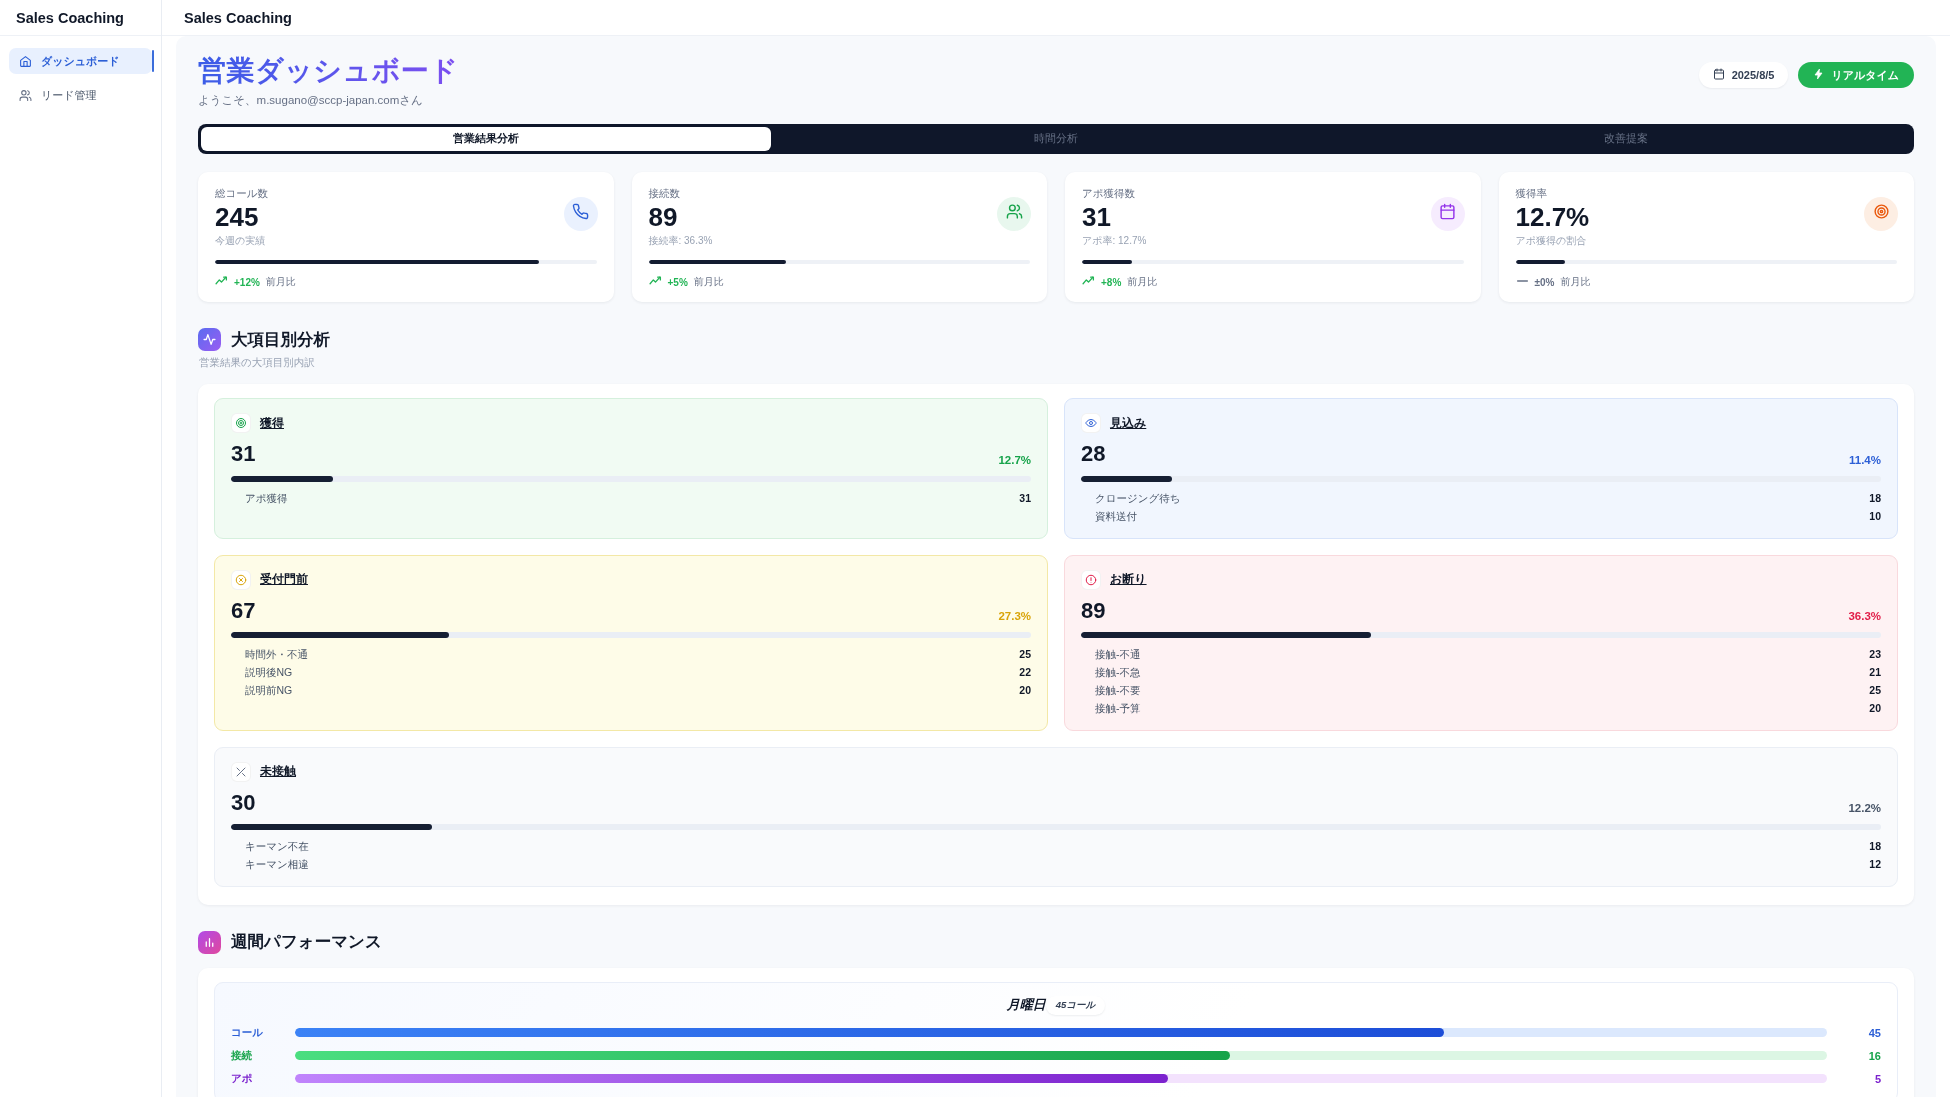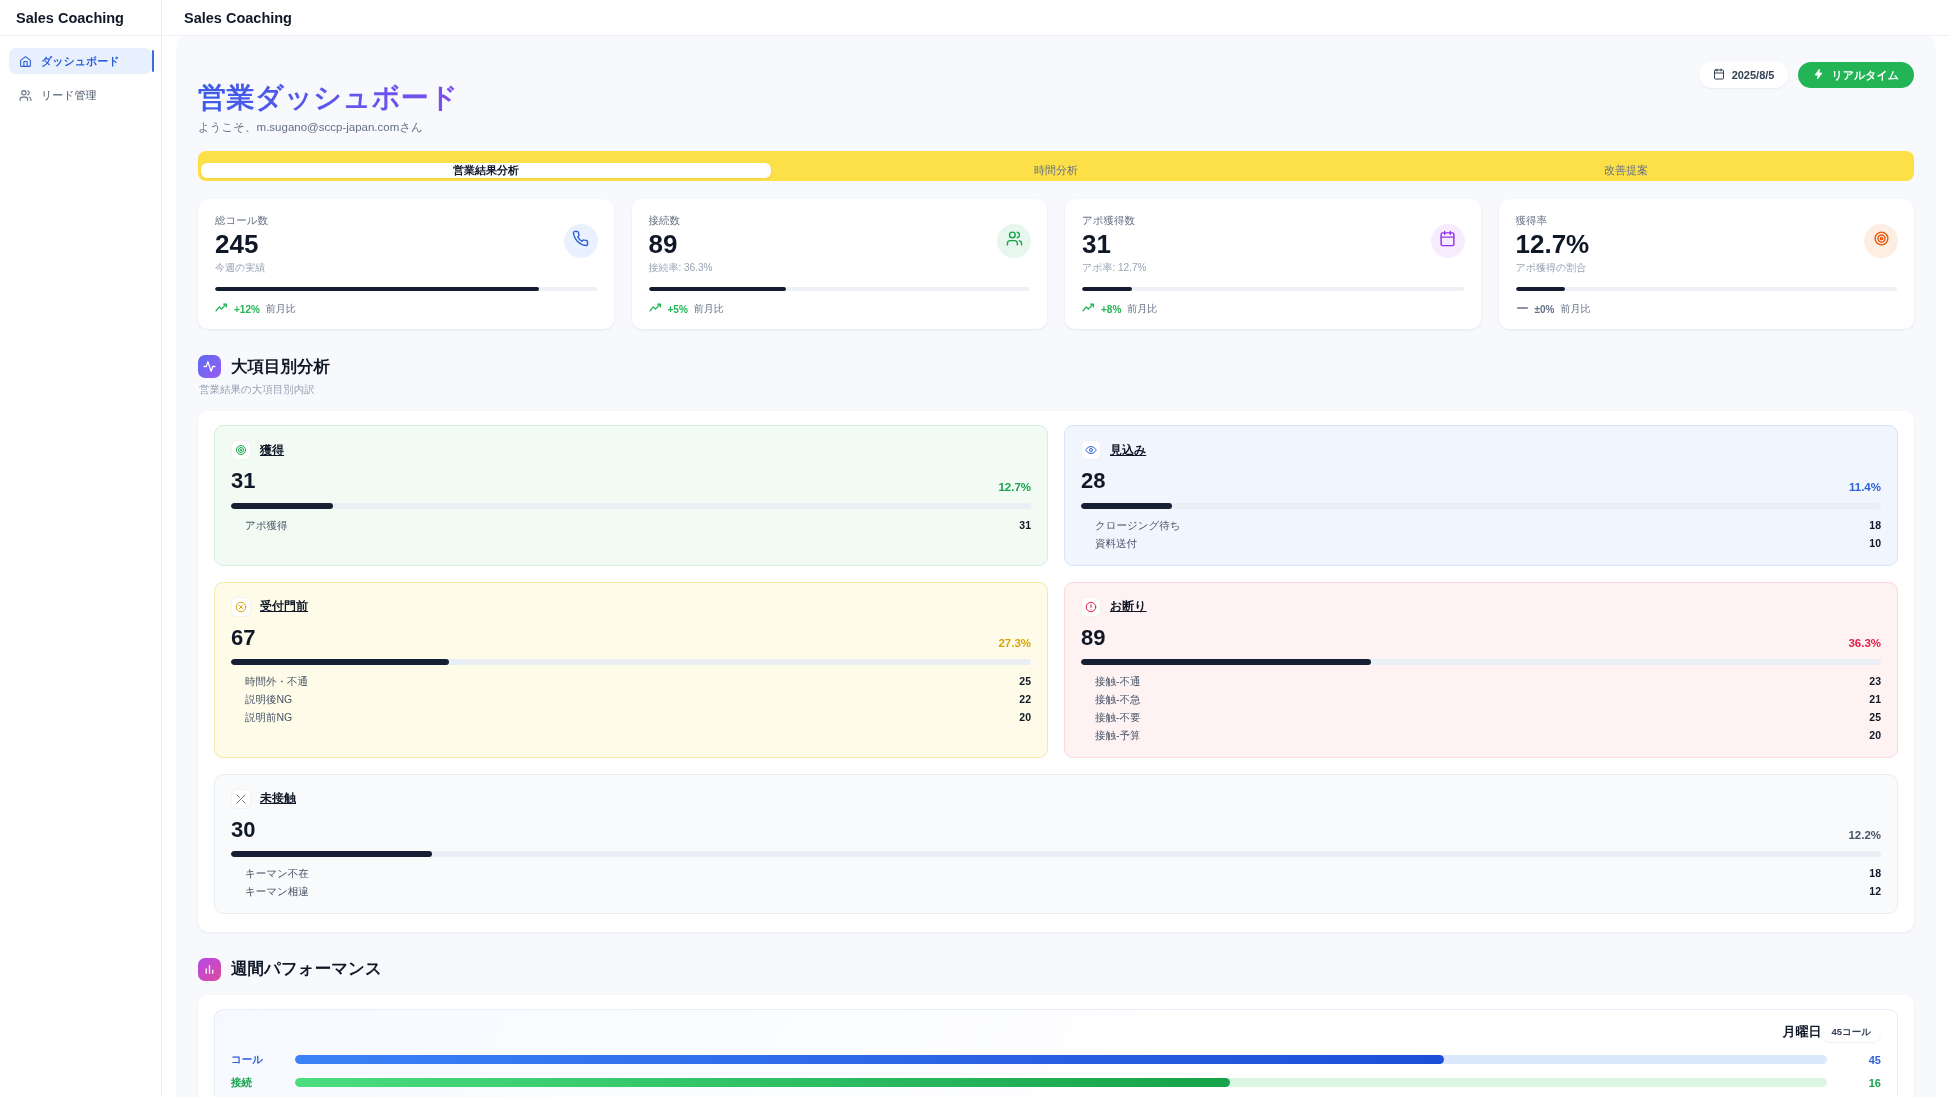--- a/index.html
+++ b/index.html
@@ -50,41 +50,40 @@
     margin: 0 14px; background: #f7f9fc; border-radius: 10px;
     padding: 18px 22px 0 22px; min-height: 1061px;
   }
 
   .page-head { display: flex; align-items: flex-start; justify-content: space-between; }
   .page-title {
     font-size: 28px; font-weight: 800; letter-spacing: .5px;
     background: linear-gradient(90deg,#3b5de7 0%, #7c4ff0 100%);
     -webkit-background-clip: text; background-clip: text; color: transparent;
     line-height: 1.2;
-    margin-top: 27px;
   }
   .page-sub { font-size: 11.5px; color: #667085; margin-top: 5px; }
   .head-actions { display: flex; align-items: center; gap: 10px; margin-top: 8px; }
   .pill-date {
     display: flex; align-items: center; gap: 7px;
     background: #ffffff; border-radius: 16px; height: 26px; padding: 0 14px;
     font-size: 11px; color: #344054; font-weight: 600;
     box-shadow: 0 1px 2px rgba(16,24,40,.06);
   }
   .pill-live {
     display: flex; align-items: center; gap: 6px;
     background: #22b455; border-radius: 16px; height: 26px; padding: 12px 15px;
     font-size: 11px; color: #ffffff; font-weight: 700; cursor: pointer;
   }
   .pill-live svg, .pill-date svg { width: 12px; height: 12px; }
 
   
   .tabs {
-    margin-top: 16px; display: flex; background: #fde047; border-radius: 8px;
-    padding: 3px; height: 30px; align-items: flex-end;
+    margin-top: 16px; display: flex; background: #0f172a; border-radius: 8px;
+    padding: 3px; height: 30px;
   }
   .tab {
     flex: 1; display: flex; align-items: center; justify-content: center;
     font-size: 11px; color: #667085; border-radius: 6px; cursor: pointer; font-weight: 500;
   }
   .tab.active { background: #ffffff; color: #101828; font-weight: 700; box-shadow: 0 1px 2px rgba(16,24,40,.08); }
 
   
   .stats { display: flex; gap: 18px; margin-top: 18px; }
   .stat-card {
@@ -133,21 +132,21 @@
   .cat-bar > i { display: block; height: 100%; background: #161f33; border-radius: 4px; }
   .cat-items { margin-top: 10px; display: flex; flex-direction: column; gap: 4px; }
   .cat-item { display: flex; justify-content: space-between; font-size: 10.5px; color: #475467; margin-left: 14px; }
   .cat-item .v { color: #101828; font-weight: 600; }
 
   
   .week-card {
     background: linear-gradient(120deg,#f6f9ff 0%, #ffffff 60%);
     border: 1px solid #e9eef8; border-radius: 9px; padding: 13px 16px 15px 16px;
   }
-  .week-head { display: flex; align-items: center; justify-content: flex-end; }
+  .week-head { display: flex; align-items: center; justify-content: center; font-style: italic; }
   .week-day { font-size: 13px; font-weight: 800; color: #101828; }
   .week-total {
     font-size: 9.5px; font-weight: 700; color: #344054; background: #ffffff;
     border-radius: 12px; padding: 3px 10px; box-shadow: 0 1px 2px rgba(16,24,40,.07);
   }
   .week-rows { margin-top: 11px; display: flex; flex-direction: column; gap: 9px; }
   .week-row { display: flex; align-items: center; gap: 10px; }
   .week-rlabel { width: 54px; flex: 0 0 54px; font-size: 10.5px; font-weight: 600; }
   .week-track { flex: 1; height: 9px; border-radius: 6px; overflow: hidden; }
   .week-fill { height: 100%; border-radius: 6px; }

